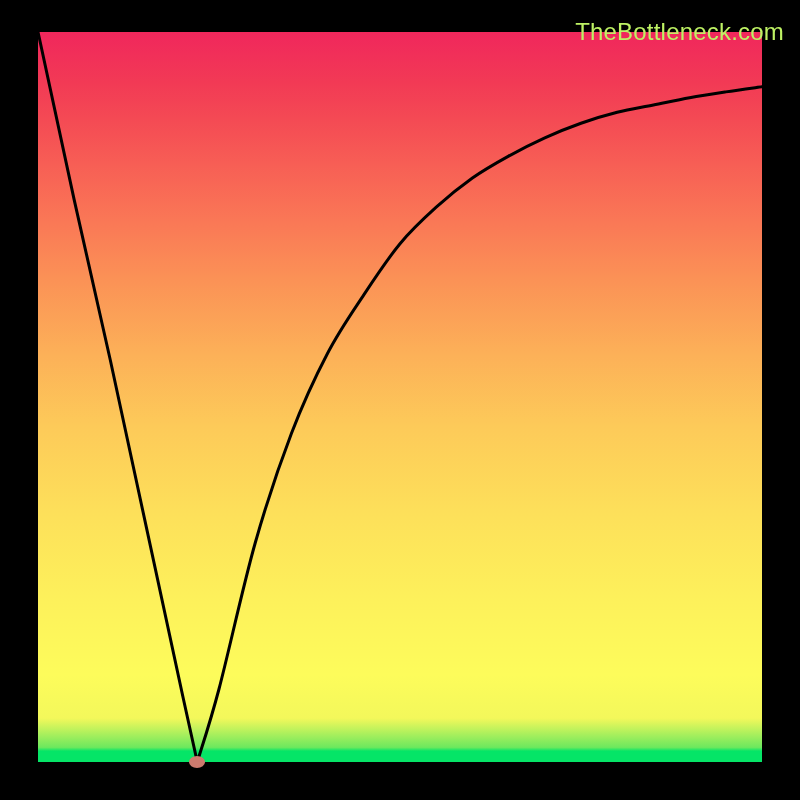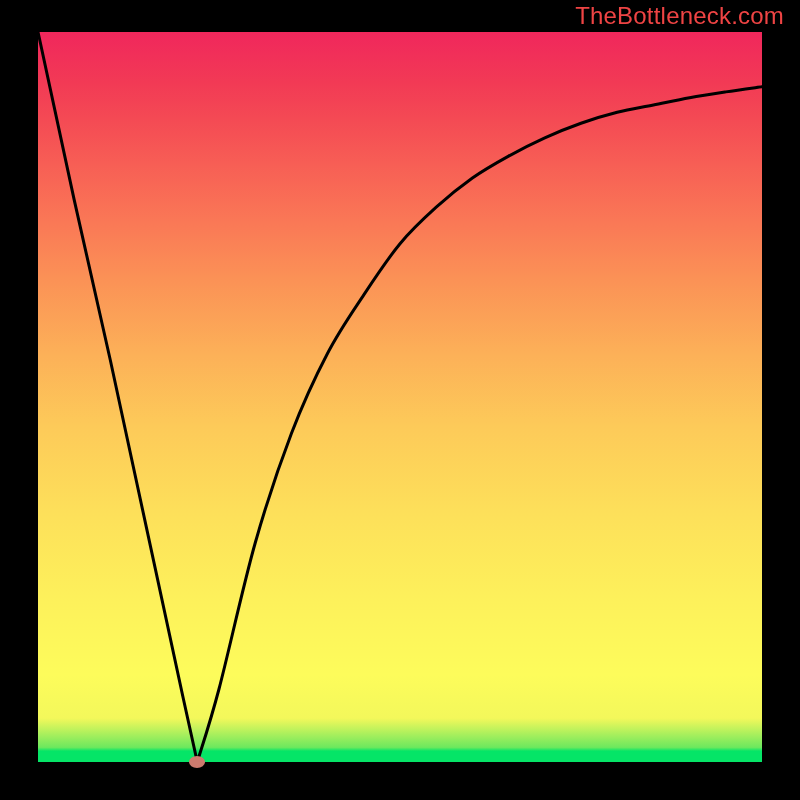--- a/index.html
+++ b/index.html
@@ -11,26 +11,26 @@
     overflow: hidden;
   }
   .container {
     position: relative;
     width: 800px;
     height: 800px;
     background: #000;
   }
   .watermark {
     position: absolute;
-    top: 2px;
+    top: 18px;
     right: 16px;
     font-family: Arial, Helvetica, sans-serif;
     font-size: 24px;
     font-weight: 500;
-    color: #ef4444;
+    color: #bef264;
     letter-spacing: 0.2px;
     z-index: 10;
   }
   .plot-area {
     position: absolute;
     left: 38px;
     top: 32px;
     width: 724px;
     height: 730px;
     z-index: 1;

